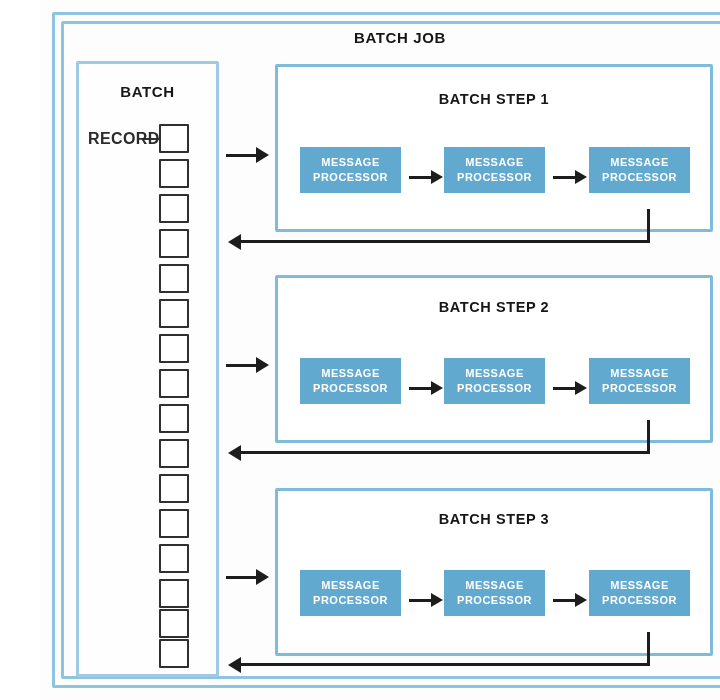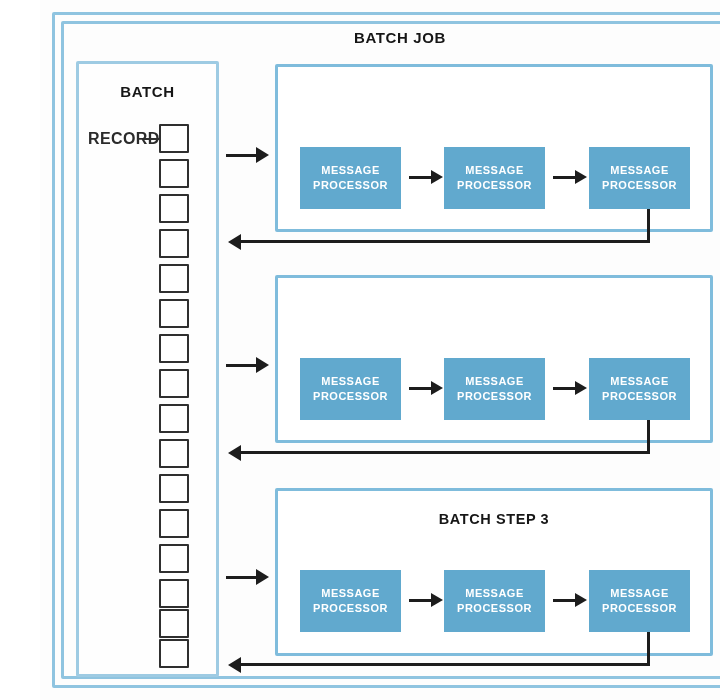--- a/index.html
+++ b/index.html
@@ -119,21 +119,21 @@
     top: 138px;
     width: 16px;
     height: 2px;
     background: #2f2f2f;
   }
 
   
   .processor {
     position: absolute;
     width: 101px;
-    height: 62px;
+    height: 46px;
     background: #61a9ce;
     color: #ffffff;
     font-size: 11px;
     font-weight: bold;
     letter-spacing: 0.5px;
     line-height: 1.35;
     display: flex;
     flex-direction: column;
     align-items: center;
     justify-content: center;
@@ -205,20 +205,21 @@
   <div class="record" style="top:404px"></div>
   <div class="record" style="top:439px"></div>
   <div class="record" style="top:474px"></div>
   <div class="record" style="top:509px"></div>
   <div class="record" style="top:544px"></div>
   <div class="record" style="top:579px"></div>
   <div class="record" style="top:609px"></div>
   <div class="record" style="top:639px"></div>
 
   <div class="frame step-frame step-1"></div>
+  <div class="title step-title step-title-1">BATCH STEP 1</div>
 
   <div class="processor" style="left:260px; top:147px">
     <span>MESSAGE</span>
     <span>PROCESSOR</span>
   </div>
   <div class="processor" style="left:404px; top:147px">
     <span>MESSAGE</span>
     <span>PROCESSOR</span>
   </div>
   <div class="processor" style="left:549px; top:147px">
@@ -232,20 +233,21 @@
   <div class="arrow-line arrow-h" style="left:369px; top:176px; width:24px"></div>
   <div class="arrow-head-right-sm" style="left:391px; top:170px"></div>
   <div class="arrow-line arrow-h" style="left:513px; top:176px; width:24px"></div>
   <div class="arrow-head-right-sm" style="left:535px; top:170px"></div>
 
   <div class="arrow-line arrow-v" style="left:607px; top:209px; height:34px"></div>
   <div class="arrow-line arrow-h" style="left:200px; top:240px; width:410px"></div>
   <div class="arrow-head-left" style="left:188px; top:234px"></div>
 
   <div class="frame step-frame step-2"></div>
+  <div class="title step-title step-title-2">BATCH STEP 2</div>
 
   <div class="processor" style="left:260px; top:358px">
     <span>MESSAGE</span>
     <span>PROCESSOR</span>
   </div>
   <div class="processor" style="left:404px; top:358px">
     <span>MESSAGE</span>
     <span>PROCESSOR</span>
   </div>
   <div class="processor" style="left:549px; top:358px">

